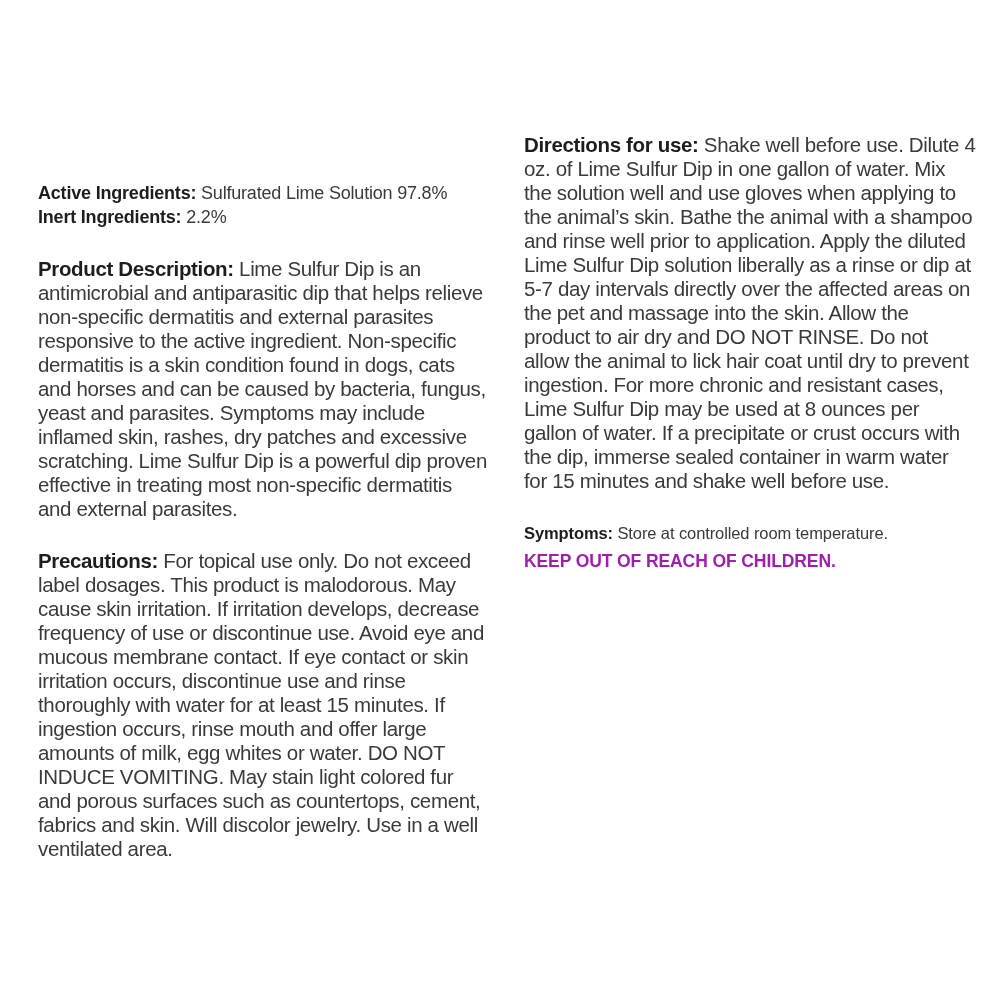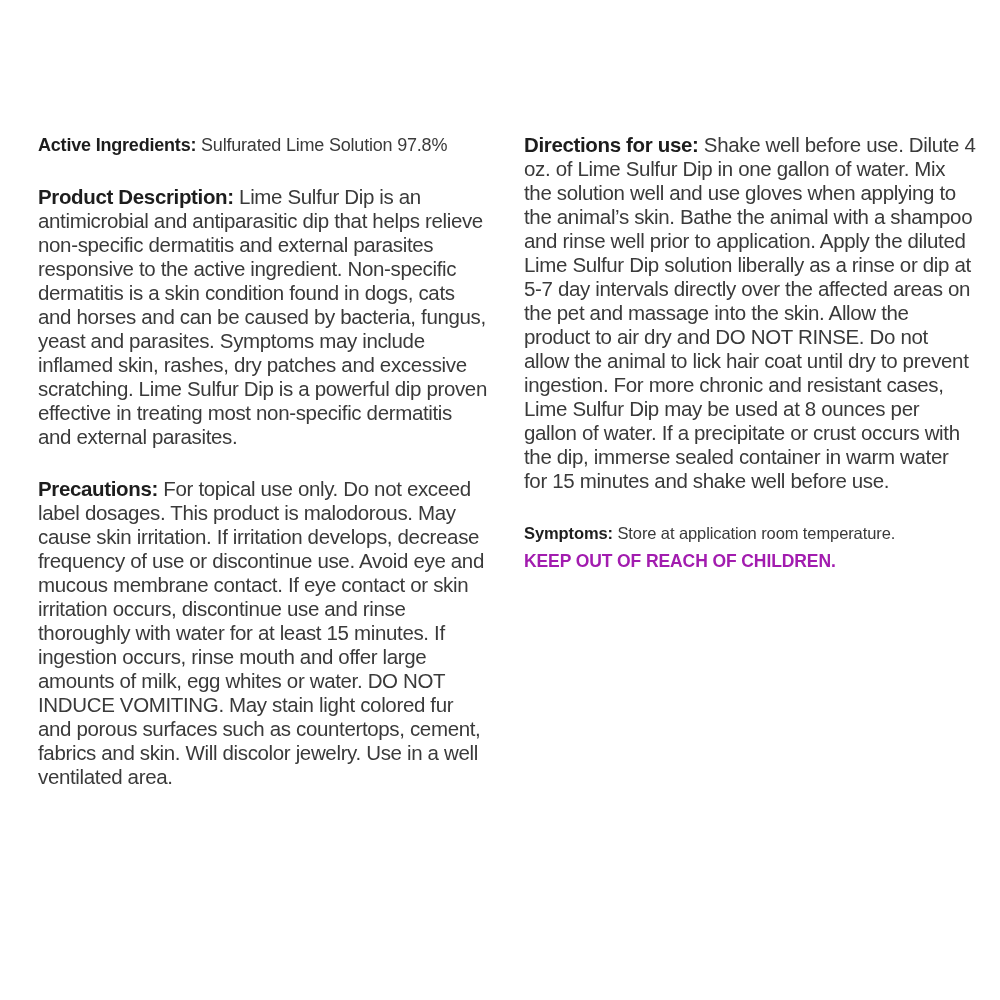--- a/index.html
+++ b/index.html
@@ -14,21 +14,21 @@
     background: #ffffff;
     font-family: "Liberation Sans", sans-serif;
     color: #3a3a3a;
     overflow: hidden;
   }
   .col {
     position: absolute;
     top: 133px;
     width: 452px;
   }
-  .col-left  { left: 38px; }
+  .col-left  { left: 38px; margin-top: 48px; }
   .col-right { left: 524px; }
 
   strong {
     font-weight: 700;
     color: #1d1d1d;
   }
 
   .ingredients {
     font-size: 18px;
     line-height: 24px;
@@ -64,31 +64,32 @@
 </style>
 </head>
 <body>
 
 <div class="page">
 
   <div class="col col-left">
 
     <div class="ingredients">
       <div><strong>Active Ingredients:</strong><span> Sulfurated Lime Solution 97.8%</span></div>
+      <div><strong>Inert Ingredients:</strong><span> 2.2%</span></div>
     </div>
 
     <p class="body-par"><strong>Product Description:</strong><span> Lime Sulfur Dip is an antimicrobial and antiparasitic dip that helps relieve non-specific dermatitis and external parasites responsive to the active ingredient. Non-specific dermatitis is a skin condition found in dogs, cats and horses and can be caused by bacteria, fungus, yeast and parasites. Symptoms may include inflamed skin, rashes, dry patches and excessive scratching. Lime Sulfur Dip is a powerful dip proven effective in treating most non-specific dermatitis and external parasites.</span></p>
 
     <p class="body-par"><strong>Precautions:</strong><span> For topical use only. Do not exceed label dosages. This product is malodorous. May cause skin irritation. If irritation develops, decrease frequency of use or discontinue use. Avoid eye and mucous membrane contact. If eye contact or skin irritation occurs, discontinue use and rinse thoroughly with water for at least 15 minutes. If ingestion occurs, rinse mouth and offer large amounts of milk, egg whites or water. DO NOT INDUCE VOMITING. May stain light colored fur and porous surfaces such as countertops, cement, fabrics and skin. Will discolor jewelry. Use in a well ventilated area.</span></p>
 
   </div>
 
   <div class="col col-right">
 
     <p class="body-par directions-par"><strong>Directions for use:</strong><span> Shake well before use. Dilute 4 oz. of Lime Sulfur Dip in one gallon of water. Mix the solution well and use gloves when applying to the animal’s skin. Bathe the animal with a shampoo and rinse well prior to application. Apply the diluted Lime Sulfur Dip solution liberally as a rinse or dip at 5-7 day intervals directly over the affected areas on the pet and massage into the skin. Allow the product to air dry and DO NOT RINSE. Do not allow the animal to lick hair coat until dry to prevent ingestion. For more chronic and resistant cases, Lime Sulfur Dip may be used at 8 ounces per gallon of water. If a precipitate or crust occurs with the dip, immerse sealed container in warm water for 15 minutes and shake well before use.</span></p>
 
-    <div class="storage-line"><strong>Symptoms:</strong><span> Store at application room temperature.</span></div>
+    <div class="storage-line"><strong>Symptoms:</strong><span> Store at controlled room temperature.</span></div>
 
     <div class="warning-line">KEEP OUT OF REACH OF CHILDREN.</div>
 
   </div>
 
 </div>
 
 </body></html>

